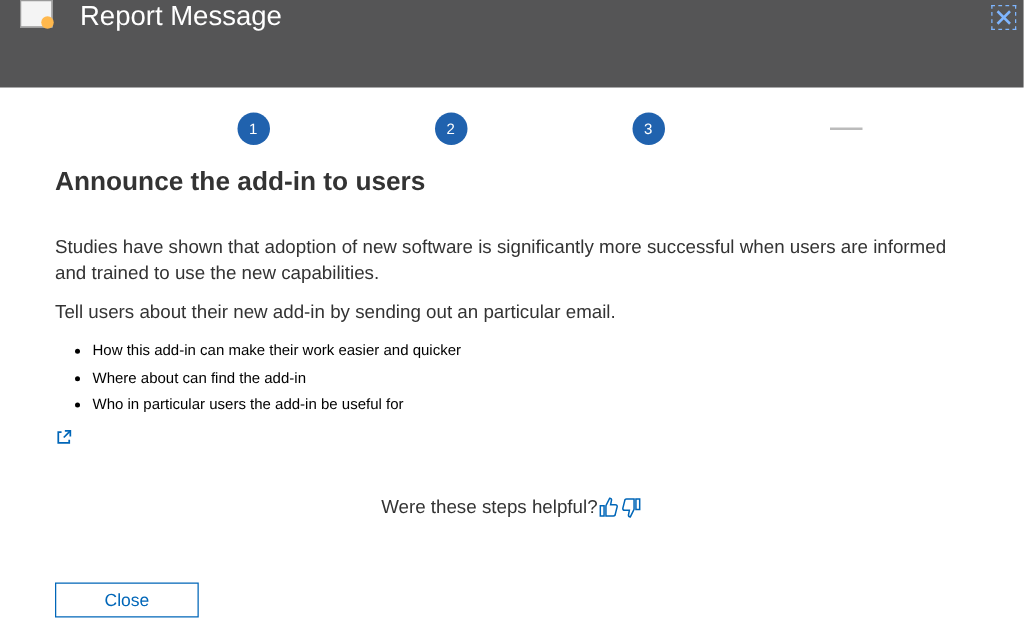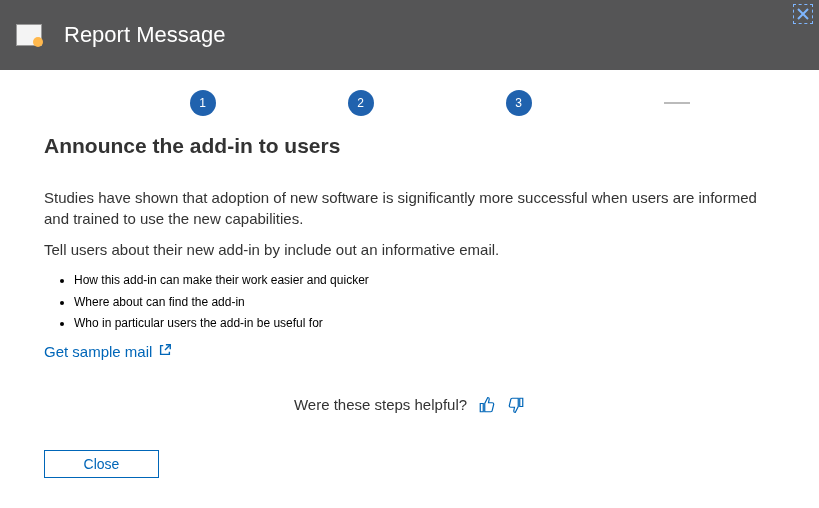--- a/index.html
+++ b/index.html
@@ -9,21 +9,20 @@
       color: #333;
       width: 819px;
       height: 508px;
       background: #fff;
       overflow: hidden;
     }
     .header {
       background: #555556;
       height: 70px;
       display: flex;
-      align-items: center;
       padding: 0 16px;
       position: relative;
     }
     .header-icon {
       width: 26px;
       height: 22px;
       background: #f4f4f4;
       border: 1px solid #999;
       position: relative;
       margin-right: 22px;
@@ -128,35 +127,35 @@
     .link svg { stroke: #0066b8; fill: none; stroke-width: 1.6; }
 
     .feedback-row {
       text-align: center;
       margin-top: 36px;
       font-size: 15px;
       color: #333;
       display: flex;
       align-items: center;
       justify-content: center;
-      gap: 11px;
+      gap: 0;
     }
     .thumb {
       width: 18px;
       height: 18px;
       cursor: pointer;
       display: inline-flex;
       align-items: center;
     }
     .thumb svg { stroke: #0066b8; fill: none; stroke-width: 1.6; }
 
     .footer {
       padding: 0 44px;
       position: absolute;
-      bottom: 30px;
+      bottom: 14px;
       left: 0;
     }
     .close-btn {
       width: 115px;
       height: 28px;
       border: 1px solid #0066b8;
       background: #fff;
       color: #0066b8;
       font-size: 14px;
       cursor: pointer;
@@ -183,30 +182,29 @@
   <div class="steps">
     <div class="step-badge">1</div>
     <div class="step-badge">2</div>
     <div class="step-badge">3</div>
     <div class="hline"></div>
   </div>
 
   <h2 class="section-title">Announce the add-in to users</h2>
 
   <p class="para">Studies have shown that adoption of new software is significantly more successful when users are informed and trained to use the new capabilities.</p>
-  <p class="para">Tell users about their new add-in by include out an informative email.</p>
+  <p class="para">Tell users about their new add-in by sending out an particular email.</p>
 
   <ul class="list">
     <li>How this add-in can make their work easier and quicker</li>
     <li>Where about can find the add-in</li>
     <li>Who in particular users the add-in be useful for</li>
   </ul>
 
   <a class="link">
-    <span>Get sample mail</span>
     <span>
       <svg width="14" height="14" viewBox="0 0 16 16">
         <path d="M6 3 H3 V13 H13 V10"></path>
         <path d="M9 2 H14 V7"></path>
         <line x1="14" y1="2" x2="8" y2="8"></line>
       </svg>
     </span>
   </a>
 
   <div class="feedback-row">

